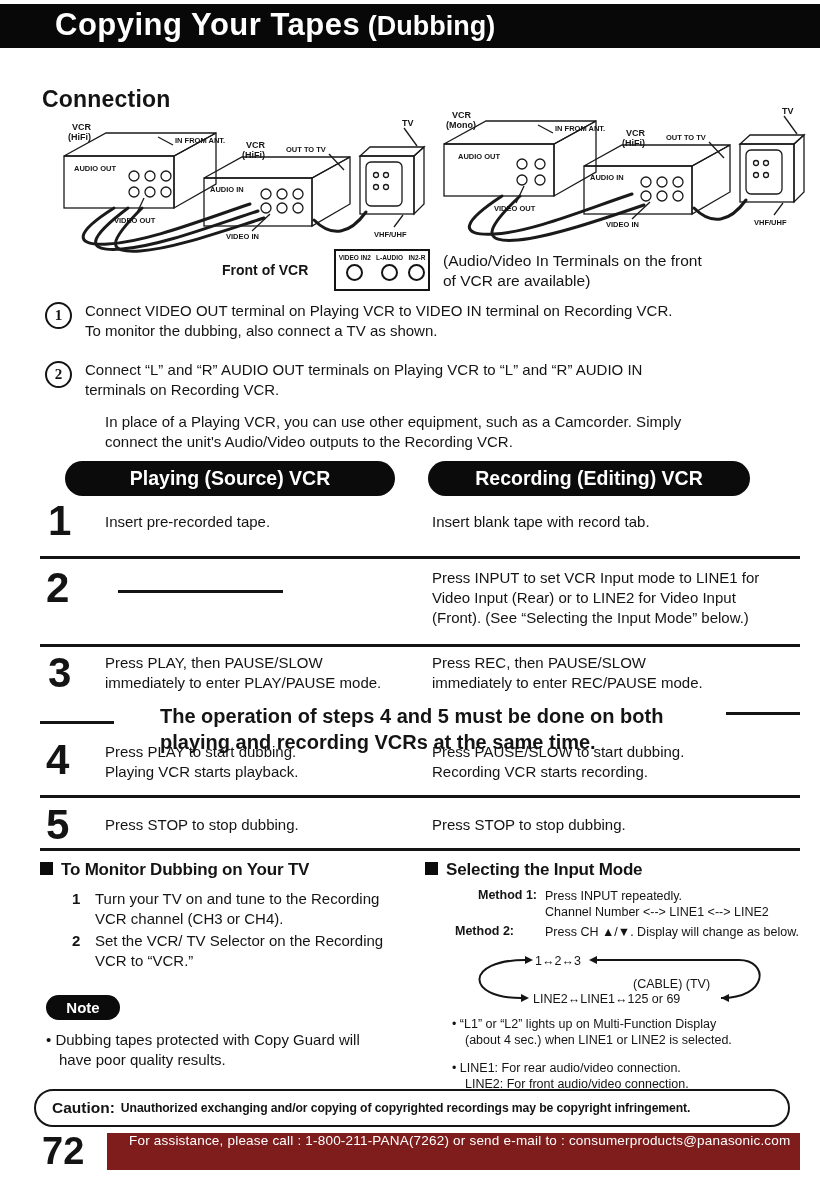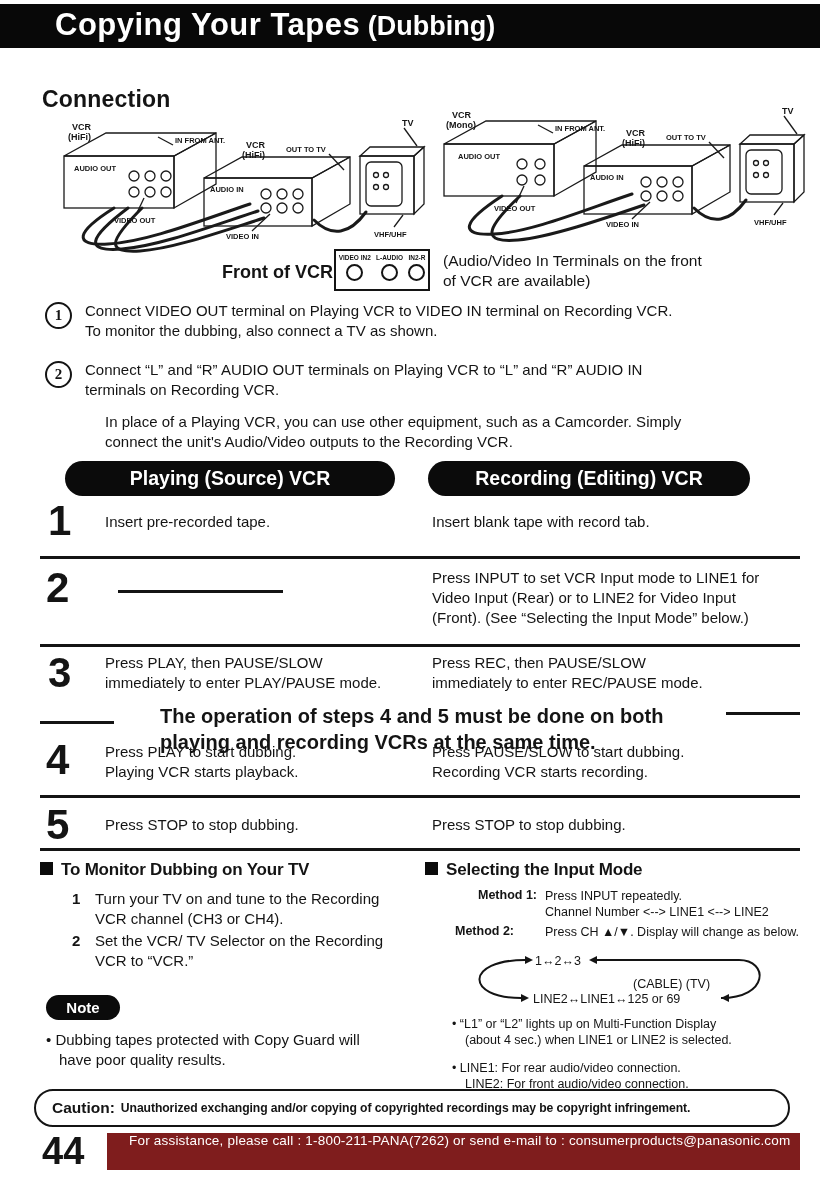--- a/index.html
+++ b/index.html
@@ -158,21 +158,21 @@
     <text x="190" y="46" class="dlab2">(HiFi)</text>
     <text x="234" y="40" class="dlab">OUT TO TV</text>
     <text x="350" y="14" class="dlab2">TV</text>
     <text x="26" y="59" class="dlab">AUDIO OUT</text>
     <text x="62" y="111" class="dlab">VIDEO OUT</text>
     <text x="158" y="80" class="dlab">AUDIO IN</text>
     <text x="174" y="127" class="dlab">VIDEO IN</text>
     <text x="322" y="125" class="dlab">VHF/UHF</text>
   </svg>
 
-  <div class="abs bold" style="left:222px;top:262px;font-size:18px;">Front of VCR</div>
+  <div class="abs bold" style="left:222px;top:262px;font-size:14px;">Front of VCR</div>
   <div class="abs" style="left:334px;top:249px;width:96px;height:42px;border:2px solid #141414;display:flex;justify-content:space-around;padding-top:3px;box-sizing:border-box;">
     <div>
       <div class="term-label">VIDEO IN2</div>
       <div class="jack"></div>
     </div>
     <div>
       <div class="term-label">L-AUDIO</div>
       <div class="jack"></div>
     </div>
     <div>
@@ -272,18 +272,18 @@
   <div class="abs small bullet" style="left:452px;top:1016px;width:350px;">“L1” or “L2” lights up on Multi-Function Display
 (about 4 sec.) when LINE1 or LINE2 is selected.</div>
   <div class="abs small bullet" style="left:452px;top:1052px;width:350px;margin-top:8px;">LINE1:  For rear audio/video connection.
 LINE2:  For front audio/video connection.</div>
 
   <div class="abs caution" style="left:34px;top:1089px;width:756px;height:38px;">
     <span class="cl">Caution:</span>
     <span class="ct">Unauthorized exchanging and/or copying of copyrighted recordings may be copyright infringement.</span>
   </div>
 
-  <div class="abs pageno" style="left:42px;top:1130px;">44</div>
+  <div class="abs pageno" style="left:42px;top:1130px;">72</div>
   <div class="abs fbar" style="left:107px;top:1133px;width:693px;height:37px;">
     <span class="ft">For assistance, please call : 1-800-211-PANA(7262) or send e-mail to : consumerproducts@panasonic.com</span>
   </div>
 
 </div>
 
 </body></html>

